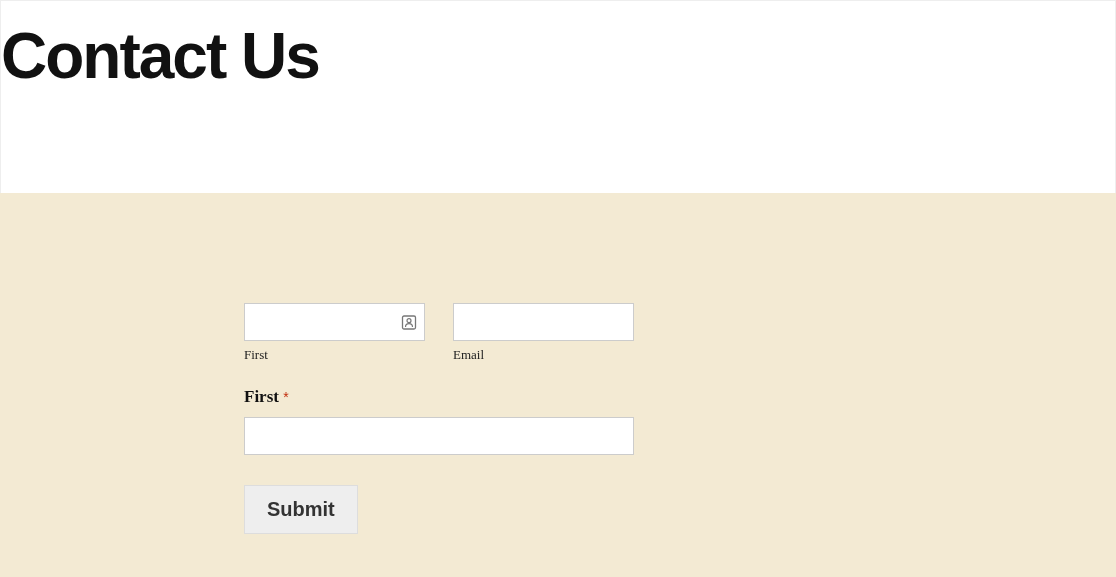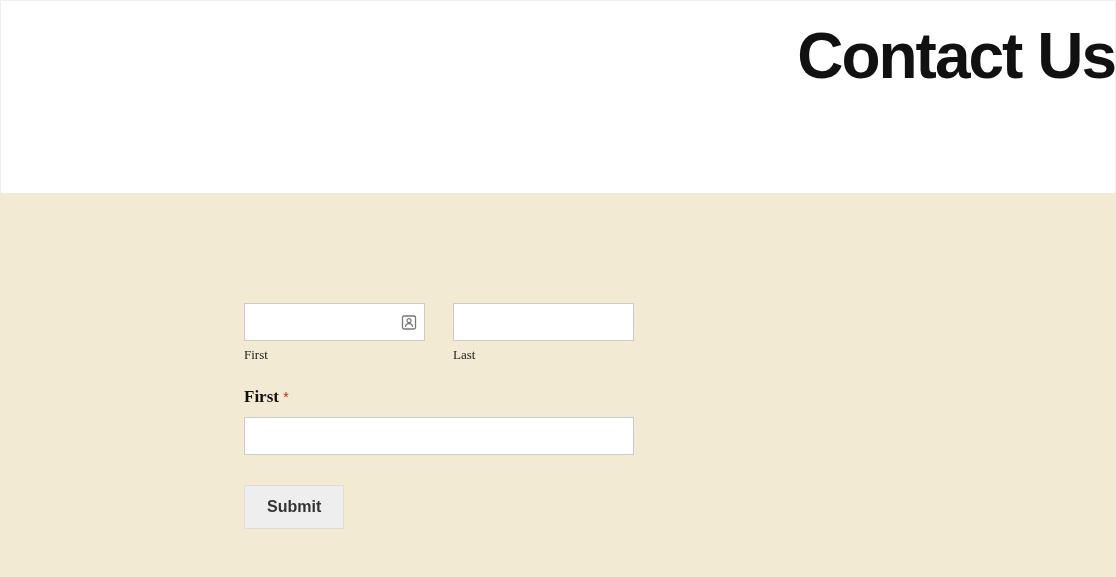--- a/index.html
+++ b/index.html
@@ -12,21 +12,21 @@
       font-family: Georgia, 'Times New Roman', serif;
       background: #fff;
       width: 1116px;
       height: 577px;
       overflow: hidden;
     }
 
     .header-section {
       background: #fff;
       padding: 18px 0 100px 0;
-      text-align: right;
+      text-align: left;
       border: 1px solid #eee;
       border-bottom: none;
     }
 
     .page-title {
       font-family: 'Helvetica Neue', Helvetica, Arial, sans-serif;
       font-size: 64px;
       font-weight: 900;
       color: #111;
       letter-spacing: -2px;
@@ -110,21 +110,21 @@
       transform: translateY(-50%);
       width: 17px;
       height: 17px;
       display: flex;
       align-items: center;
       justify-content: center;
     }
 
     .submit-button {
       font-family: Arial, Helvetica, sans-serif;
-      font-size: 16px;
+      font-size: 20px;
       font-weight: bold;
       color: #333;
       background: #eeeeee;
       border: 1px solid #ddd;
       padding: 12px 22px;
       cursor: pointer;
       margin-top: 6px;
     }
   </style>
 </head>
@@ -147,21 +147,21 @@
                 <rect x="1.5" y="1.5" width="13" height="13" rx="1.5" fill="none" stroke="#777" stroke-width="1.3"></rect>
                 <circle cx="8" cy="6.2" r="2" fill="none" stroke="#777" stroke-width="1.2"></circle>
                 <path d="M4.5 12.5 C4.5 10 6 9.2 8 9.2 C10 9.2 11.5 10 11.5 12.5" fill="none" stroke="#777" stroke-width="1.2"></path>
               </svg>
             </span>
           </div>
           <span class="sub-label">First</span>
         </div>
         <div class="name-col">
           <input type="text" class="text-input" value="" style="">
-          <span class="sub-label">Last</span>
+          <span class="sub-label">Email</span>
         </div>
       </div>
     </div>
 
     <div class="field-group">
       <label class="field-label">
         <span>First</span>
         <span class="required-asterisk">*</span>
       </label>
       <input type="text" class="text-input-wide" value="" style="">

